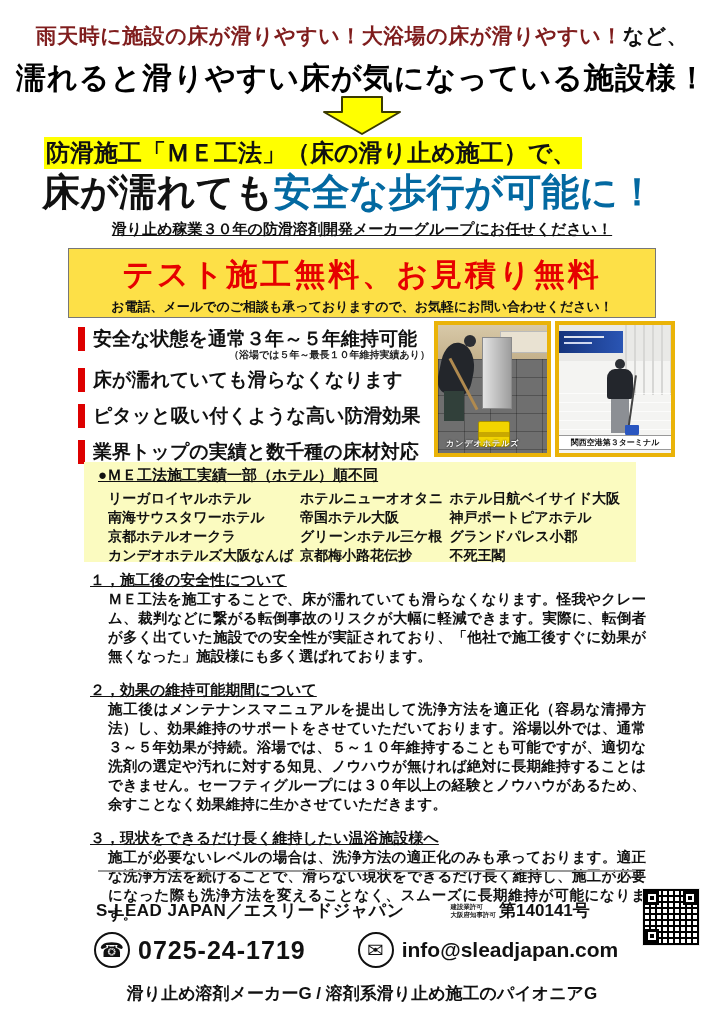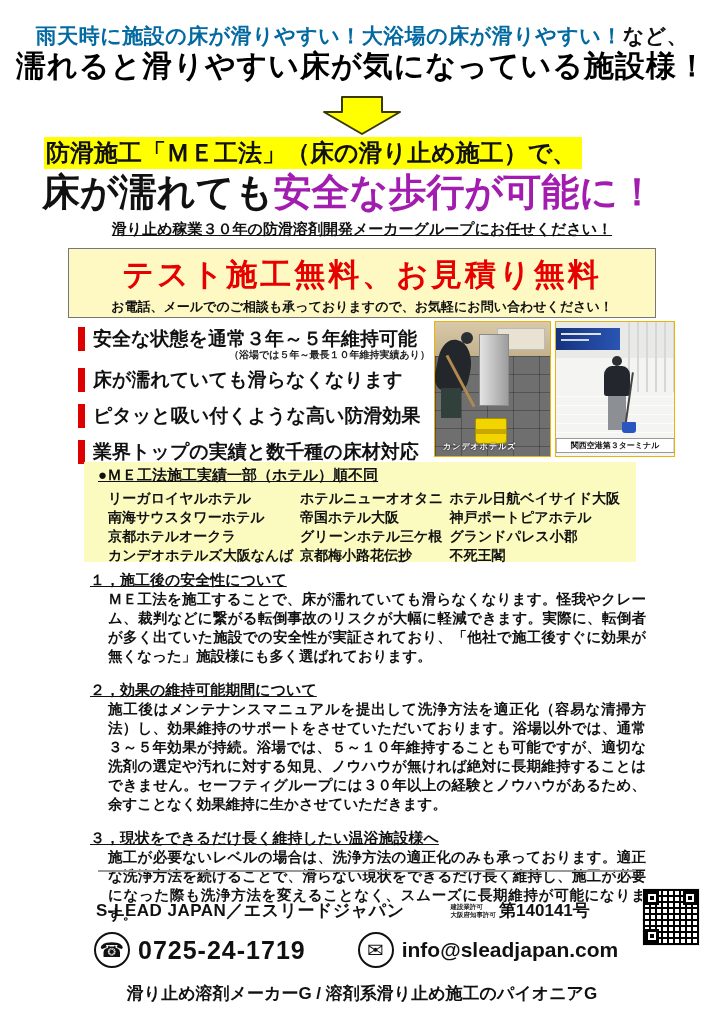--- a/index.html
+++ b/index.html
@@ -3,48 +3,48 @@
 <meta charset="utf-8">
 <style>
   * { margin:0; padding:0; box-sizing:border-box; }
   html,body { background:#ffffff; }
   body { font-family:"Liberation Sans","DejaVu Sans",sans-serif; color:#111; }
   .page { position:relative; width:724px; height:1024px; margin:0 auto; background:#fff; overflow:hidden; }
   .abs { position:absolute; }
 
   
   .top1 { top:22px; left:0; width:100%; text-align:center; font-size:21px; font-weight:bold; letter-spacing:0.5px; white-space:nowrap; }
-  .top1 .blue { color:#0369a1; }
+  .top1 .blue { color:#7f1d1d; }
   .top1 .blk { color:#111; }
-  .top2 { top:46px; left:0; width:100%; text-align:center; font-size:30px; font-weight:bold; color:#000; letter-spacing:1px; white-space:nowrap; }
+  .top2 { top:58px; left:0; width:100%; text-align:center; font-size:30px; font-weight:bold; color:#000; letter-spacing:1px; white-space:nowrap; }
   .arrow-wrap { top:96px; left:50%; transform:translateX(-50%); }
 
   
   .method { top:137px; left:44px; font-size:24px; font-weight:bold; white-space:nowrap; }
   .method .hl { background:#ffff00; padding:2px 6px 3px 2px; }
   .bigline { top:167px; left:42px; font-size:38px; font-weight:bold; white-space:nowrap; letter-spacing:0px; }
-  .bigline .red { color:#a21caf; }
+  .bigline .red { color:#0369a1; }
   .tagline { top:220px; left:0; width:100%; text-align:center; font-size:15px; font-weight:bold; text-decoration:underline; white-space:nowrap; }
 
   
-  .offer { top:248px; left:68px; width:588px; height:70px; background:#fef9c3; border:1px solid #777; text-align:center; padding-top:5px; }
+  .offer { top:248px; left:68px; width:588px; height:70px; background:#fde047; border:1px solid #777; text-align:center; padding-top:5px; }
   .offer .head { font-size:31px; font-weight:bold; color:#e60000; letter-spacing:3px; white-space:nowrap; }
   .offer .sub { font-size:13px; font-weight:bold; color:#111; margin-top:2px; white-space:nowrap; }
 
   
   .features { top:327px; left:78px; width:352px; }
   .feat { display:flex; align-items:flex-start; margin-bottom:12px; }
   .feat .bar { width:7px; height:24px; background:#dd0000; margin-right:8px; flex:none; margin-top:0px; }
   .feat .txt { font-size:19px; font-weight:bold; line-height:24px; white-space:nowrap; }
   .feat-note { text-align:right; font-size:10px; font-weight:bold; color:#222; margin:-3px 0 6px 0; width:352px; }
   .feat.first { margin-bottom:0; }
 
   
   .photos { top:321px; left:434px; width:242px; height:137px; display:flex; gap:4px; }
-  .photo { position:relative; overflow:hidden; border:1px solid #eab308; background:#888; flex:none;text-decoration:underline; }
+  .photo { position:relative; overflow:hidden; border:4px solid #eab308; background:#888; flex:none;text-decoration:underline; }
   .photo.left { width:117px; height:136px; }
   .photo.right { width:120px; height:136px; }
   
   .p1-counter { position:absolute; top:0; left:0; width:100%; height:34px; background:linear-gradient(#d8c9a8,#c4b18c); }
   .p1-shelf { position:absolute; top:6px; left:62px; width:48px; height:22px; background:#e9e2d2; border:1px solid #bbb; }
   .p1-floor { position:absolute; top:34px; left:0; width:100%; height:102px;
       background:#6f6f6f;
       background-image:linear-gradient(90deg,rgba(0,0,0,.25) 1px,transparent 1px),linear-gradient(rgba(0,0,0,.25) 1px,transparent 1px);
       background-size:26px 18px; }
   .p1-panel { position:absolute; top:12px; left:44px; width:30px; height:72px; background:linear-gradient(90deg,#e3e3e3,#9d9d9d); border:1px solid #8a8a8a; }

